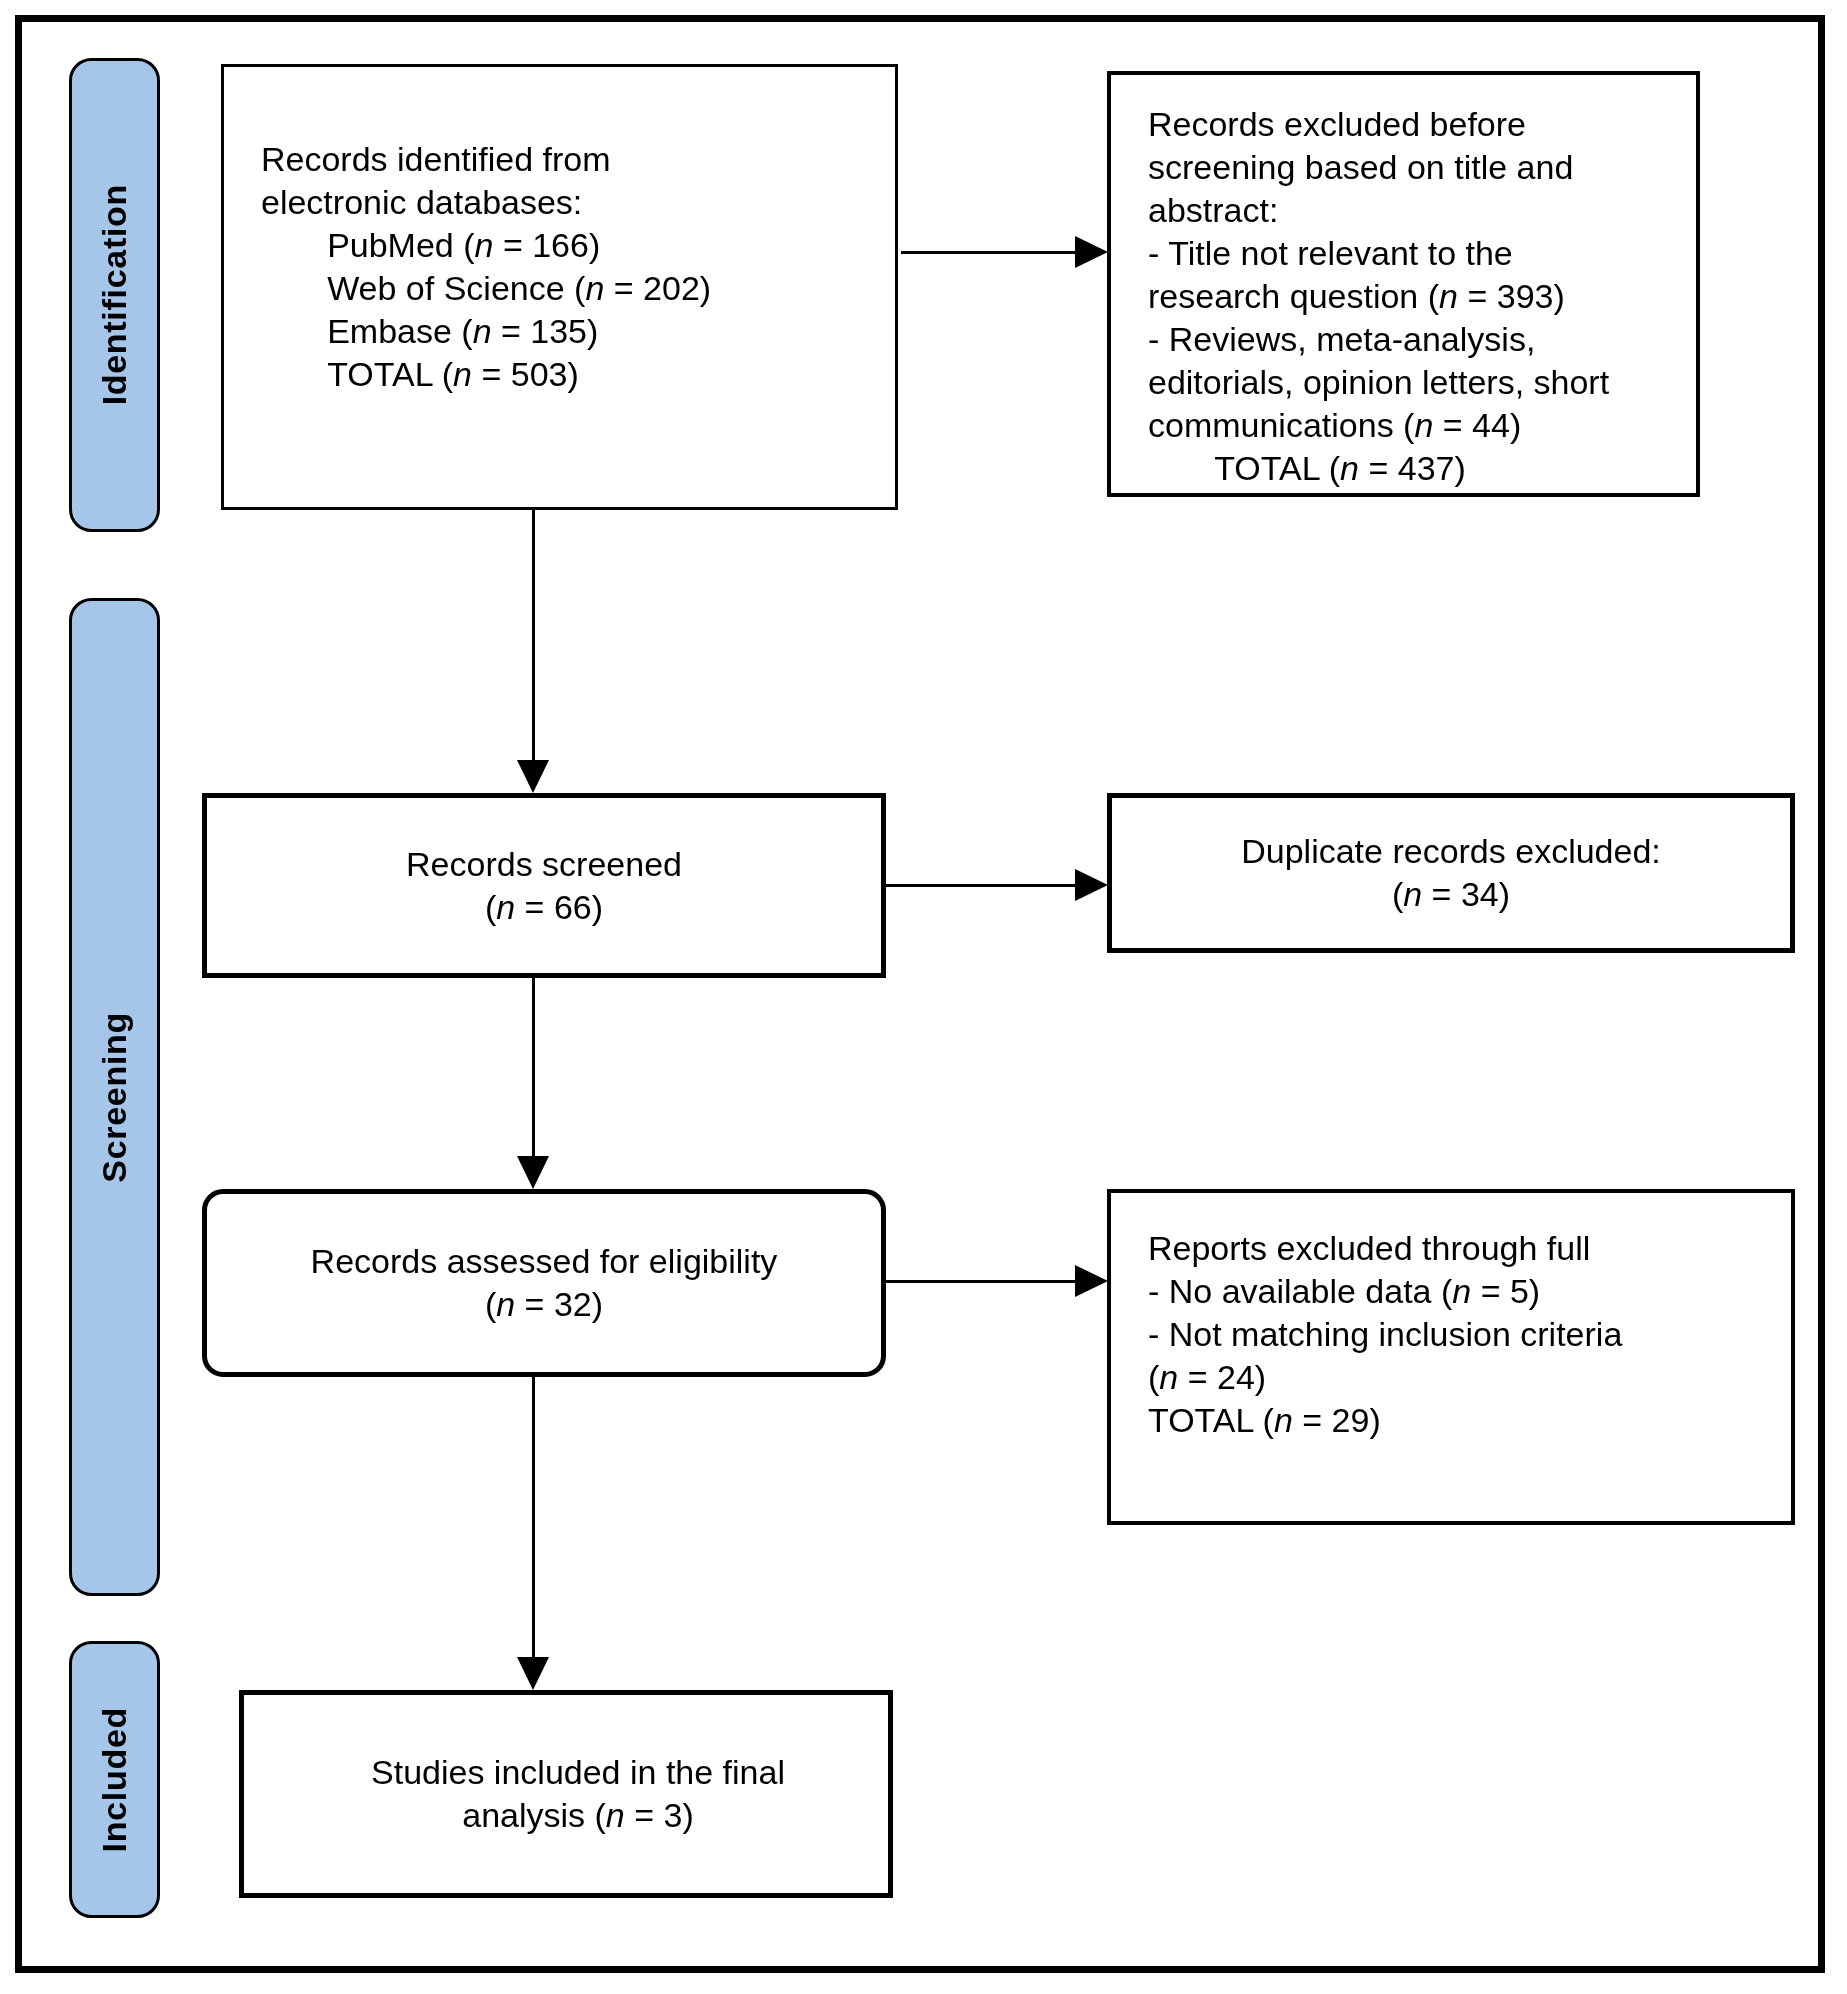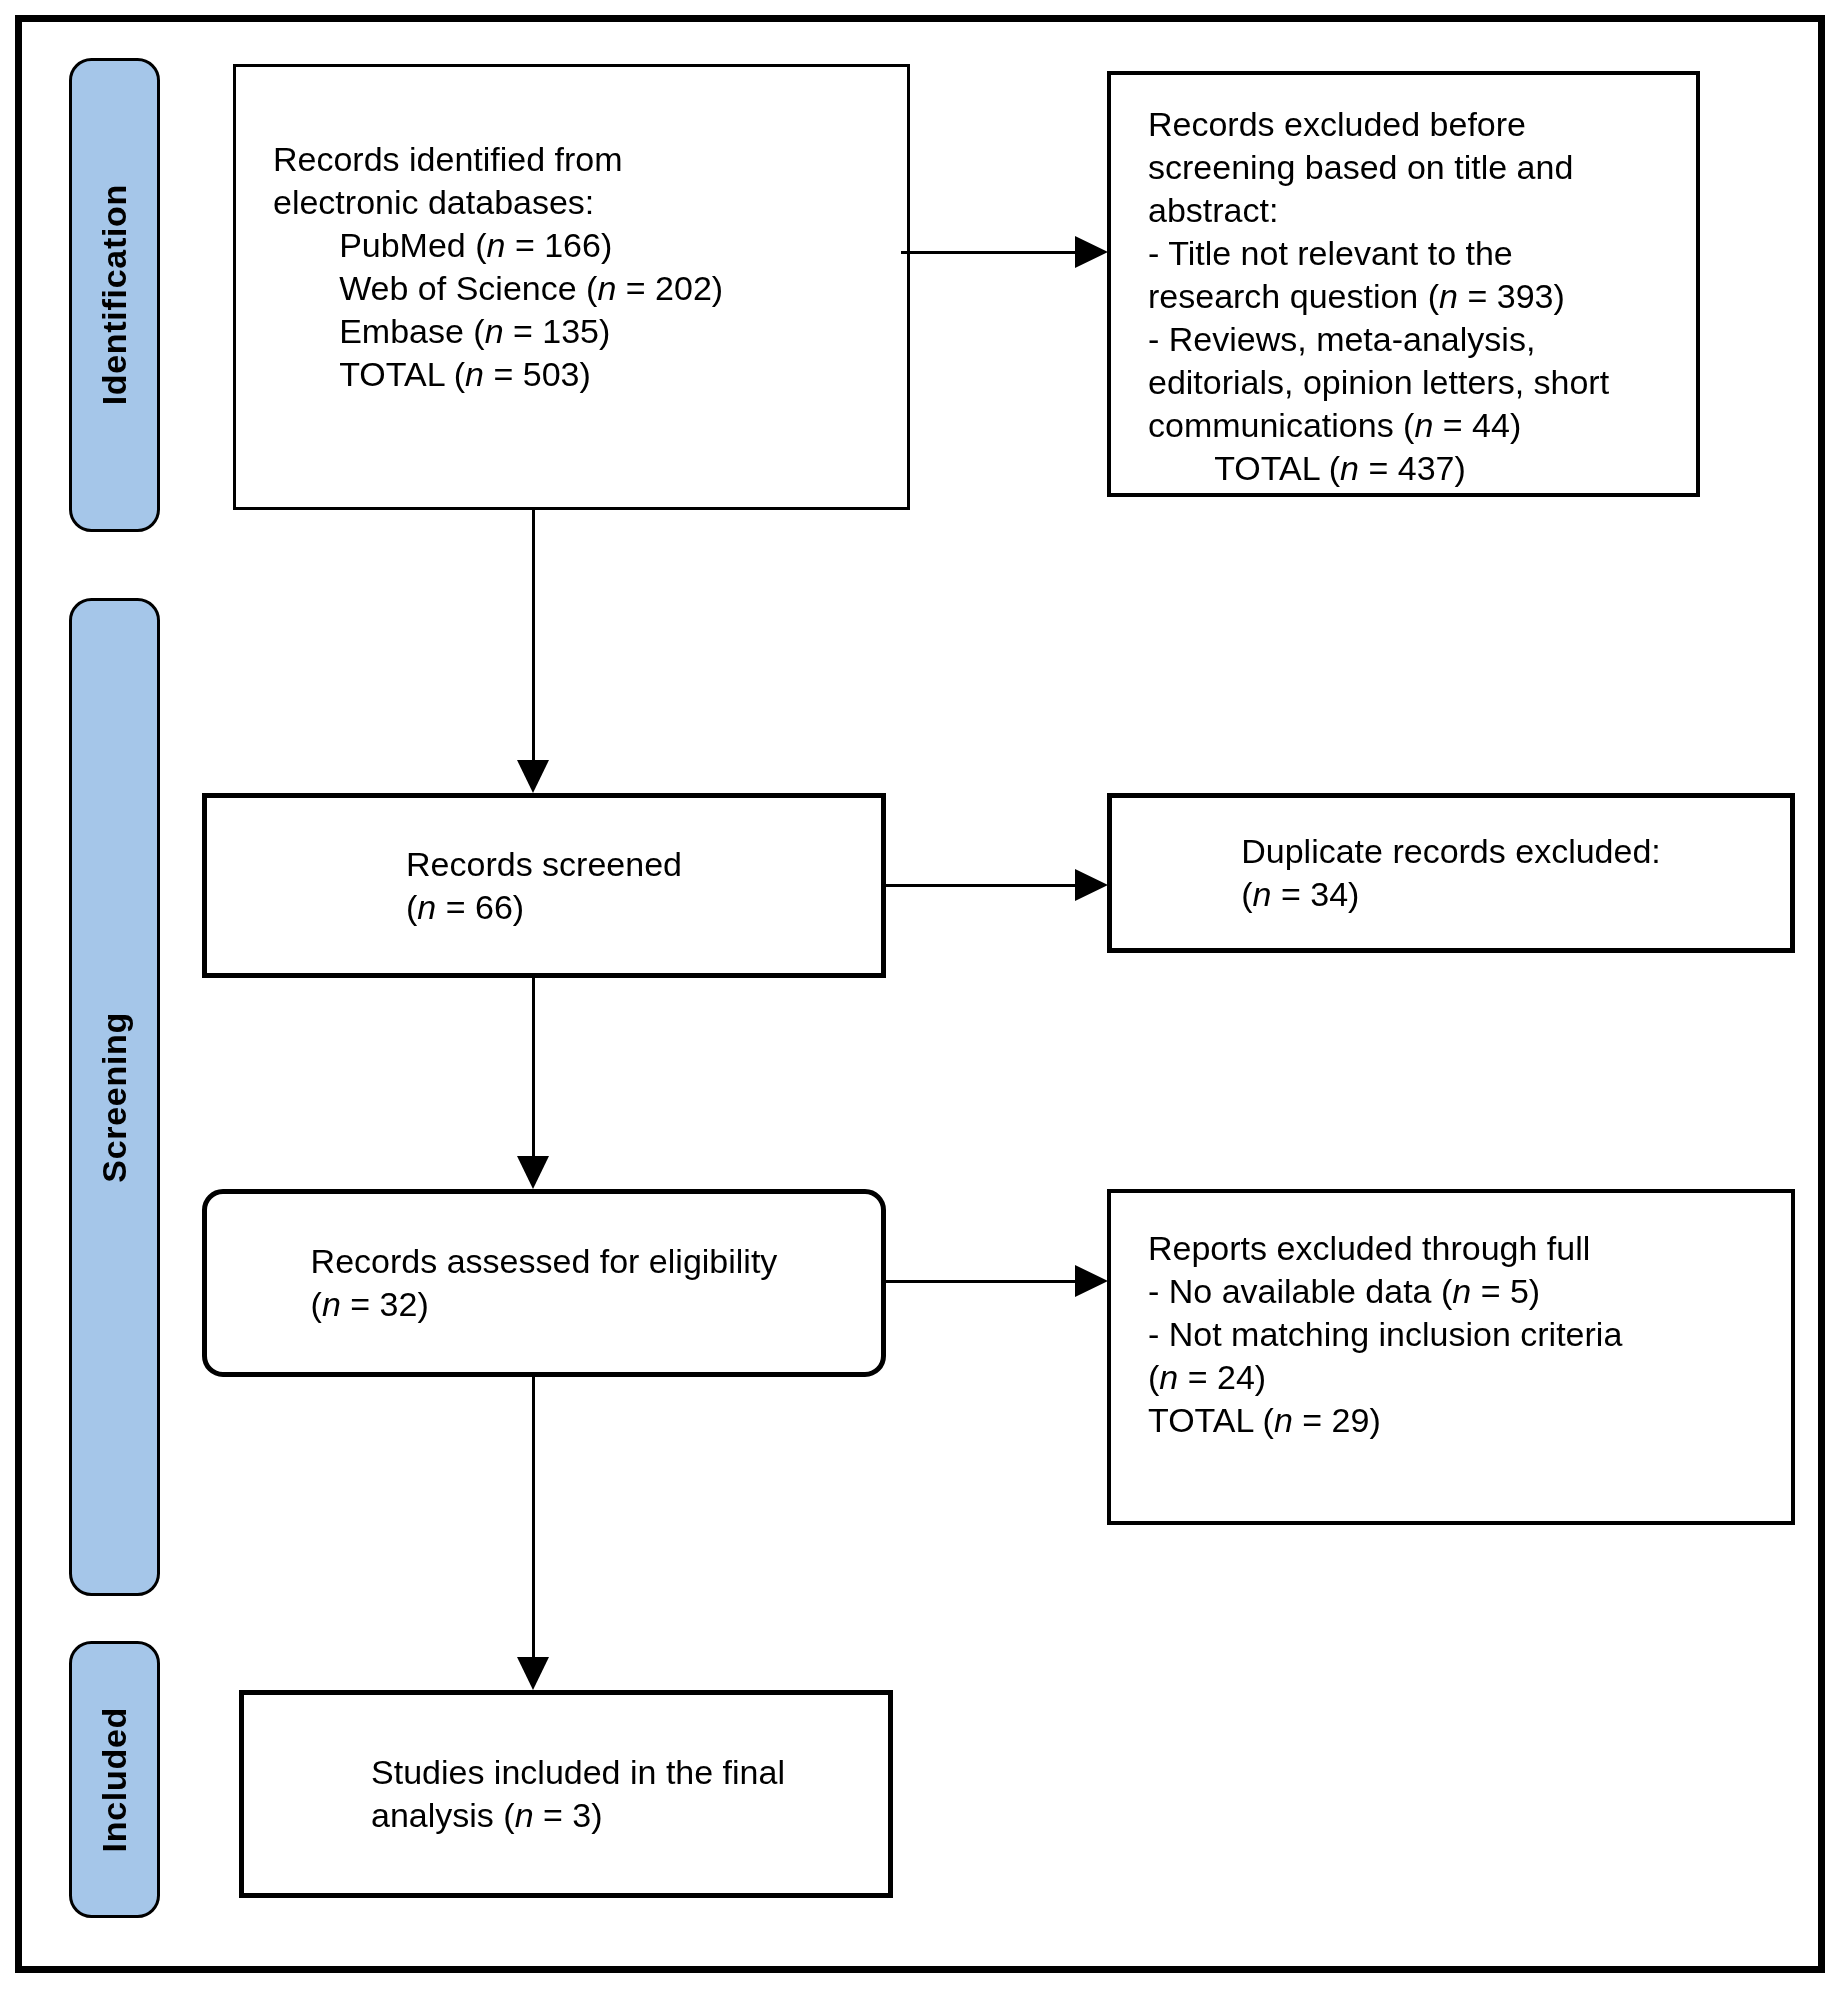--- a/index.html
+++ b/index.html
@@ -46,20 +46,21 @@
     box-sizing:border-box;
     font-size:34px;
     line-height:43px;
   }
   .b5{border:3.7px solid var(--border);}
   .b6{border:4.5px solid var(--border);}
   .b7{border:5.2px solid var(--border);}
   .center{
     display:flex;flex-direction:column;
     align-items:center;justify-content:center;
+    text-align:center;
   }
   .ln{white-space:pre-wrap;}
   .hline,.vline{position:absolute;background:var(--border);}
   .head-right{
     position:absolute;width:0;height:0;
     border-top:16.4px solid transparent;
     border-bottom:16.4px solid transparent;
     border-left:33px solid var(--border);
   }
   .head-down{
@@ -79,21 +80,21 @@
   <div class="stage" style="top:58px;height:474px;">
     <span class="vtext">Identification</span>
   </div>
   <div class="stage" style="top:598px;height:998px;">
     <span class="vtext">Screening</span>
   </div>
   <div class="stage" style="top:1641px;height:277px;">
     <span class="vtext">Included</span>
   </div>
 
-  <div class="box b5" style="left:233px;top:64px;width:677px;height:446px;padding:71px 18.7px 0 37px;">
+  <div class="box b5" style="left:221px;top:64px;width:677px;height:446px;padding:71px 18.7px 0 37px;">
     <div>
         <div class="ln">Records identified from</div>
         <div class="ln">electronic databases:</div>
         <div class="ln">       PubMed (<i>n</i> = 166)</div>
         <div class="ln">       Web of Science (<i>n</i> = 202)</div>
         <div class="ln">       Embase (<i>n</i> = 135)</div>
         <div class="ln">       TOTAL (<i>n</i> = 503)</div>
       </div>
   </div>
 

